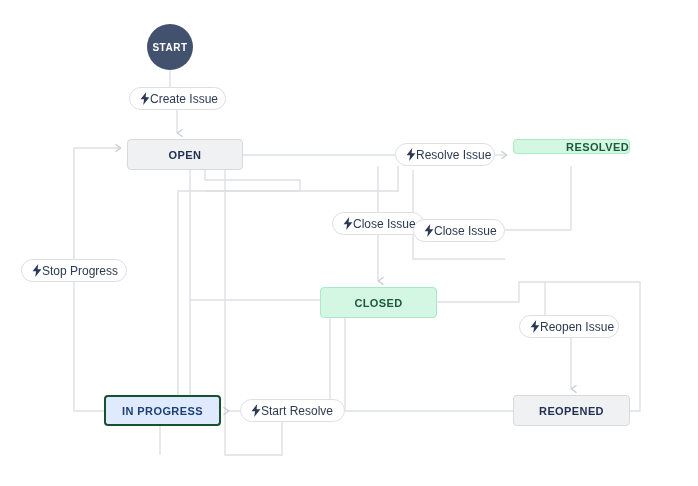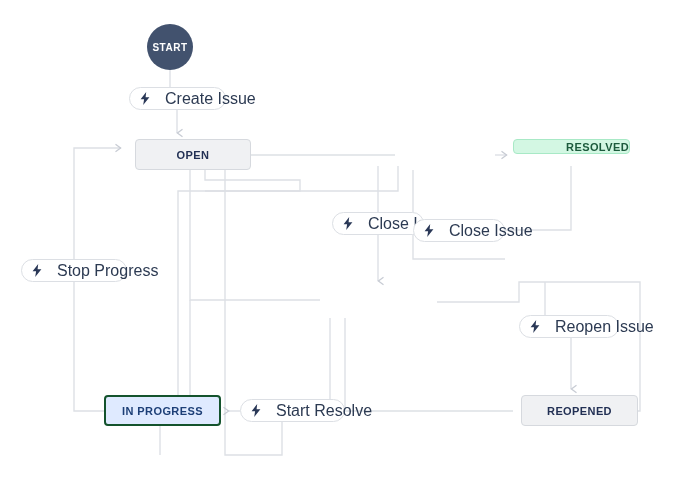--- a/index.html
+++ b/index.html
@@ -49,46 +49,45 @@
     font-weight: bold;
     letter-spacing: 0.5px;
     color: #ffffff;
     background: #42526e;
     z-index: 5;
   }
   .node.grey {
     background: #f0f1f3;
     border: 1px solid #d6d9de;
     color: #223054;
-    margin-left: 8px;
   }
   .node.green {
     background: #d3f7e3;
     border: 1px solid #a8e9c6;
     color: #1c5a3c;
   }
   .node.blue {
     background: #dfeaff;
     border: 2px solid #14532d;
     color: #1d3f77;
   }
 
   
   .pill {
     position: absolute;
     box-sizing: border-box;
     display: flex;
     align-items: center;
-    gap: 15px;
+    gap: 0;
     padding: 0 10px;
     height: 23px;
     background: #ffffff;
     border: 1px solid #dcdfe4;
     border-radius: 12px;
-    font-size: 16px;
+    font-size: 12px;
     color: #2c3a52;
     white-space: nowrap;
     z-index: 6;
   }
   .pill .bolt {
     display: inline-block;
     width: 10px;
     height: 13px;
     flex: 0 0 auto;
     color: #2a3857;
@@ -165,38 +164,49 @@
   </div>
 
   <div class="node grey" id="node-open" style="left: 127px; top: 139px; width: 116px; height: 31px;">
     <span>OPEN</span>
   </div>
 
   <div class="node green" id="node-resolved" style="left: 513px; top: 139px; width: 117px; height: 15px; justify-content: flex-end;">
     <span>RESOLVED</span>
   </div>
 
+  <div class="node green" id="node-closed" style="left: 320px; top: 287px; width: 117px; height: 31px;">
+    <span>CLOSED</span>
+  </div>
 
   <div class="node blue" id="node-in-progress" style="left: 104px; top: 395px; width: 117px; height: 31px;">
     <span>IN PROGRESS</span>
   </div>
 
   <div class="node grey" id="node-reopened" style="left: 513px; top: 395px; width: 117px; height: 31px;">
     <span>REOPENED</span>
   </div>
 
   <div class="pill" id="pill-create-issue" style="left: 129px; top: 87px; width: 97px;">
     <span class="bolt">
       <svg viewBox="0 0 10 13" width="10" height="13">
           <path d="M6.2,0 L0.6,7.2 L4.1,7.2 L3.2,13 L9.4,5.3 L5.6,5.3 Z" fill="currentColor"></path>
         </svg>
     </span>
     <span class="pill-label">Create Issue</span>
   </div>
 
+  <div class="pill" id="pill-resolve-issue" style="left: 395px; top: 143px; width: 100px;">
+    <span class="bolt">
+      <svg viewBox="0 0 10 13" width="10" height="13">
+          <path d="M6.2,0 L0.6,7.2 L4.1,7.2 L3.2,13 L9.4,5.3 L5.6,5.3 Z" fill="currentColor"></path>
+        </svg>
+    </span>
+    <span class="pill-label">Resolve Issue</span>
+  </div>
 
   <div class="pill" id="pill-close-issue-1" style="left: 332px; top: 212px; width: 92px;">
     <span class="bolt">
       <svg viewBox="0 0 10 13" width="10" height="13">
           <path d="M6.2,0 L0.6,7.2 L4.1,7.2 L3.2,13 L9.4,5.3 L5.6,5.3 Z" fill="currentColor"></path>
         </svg>
     </span>
     <span class="pill-label">Close Issue</span>
   </div>
 

